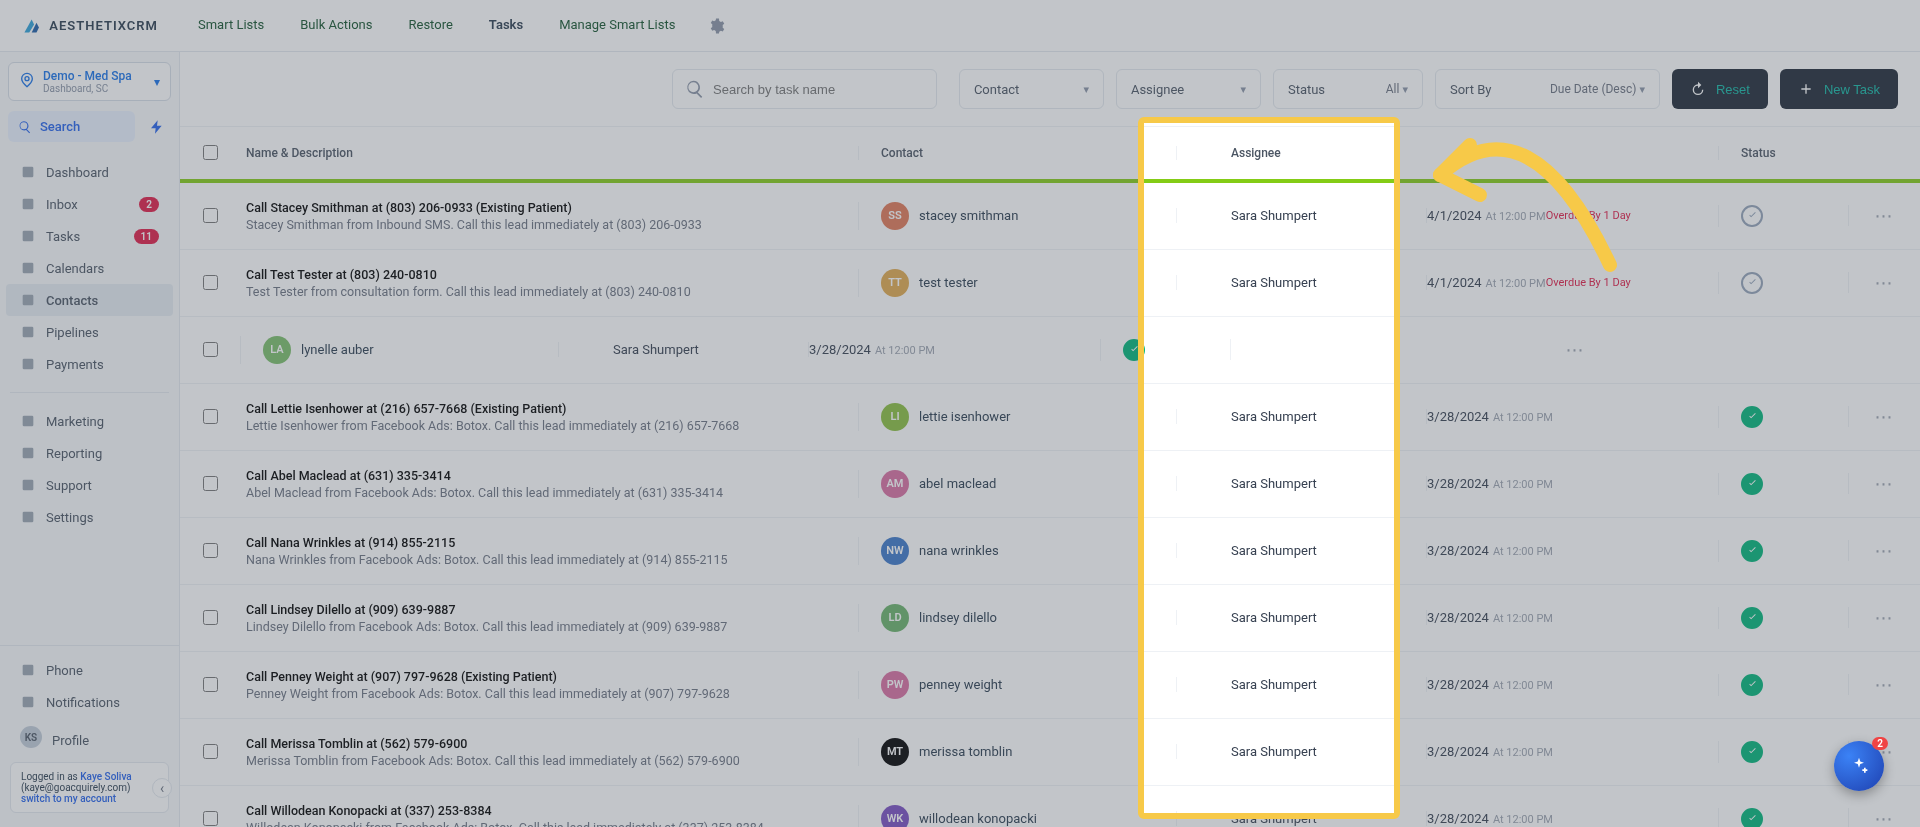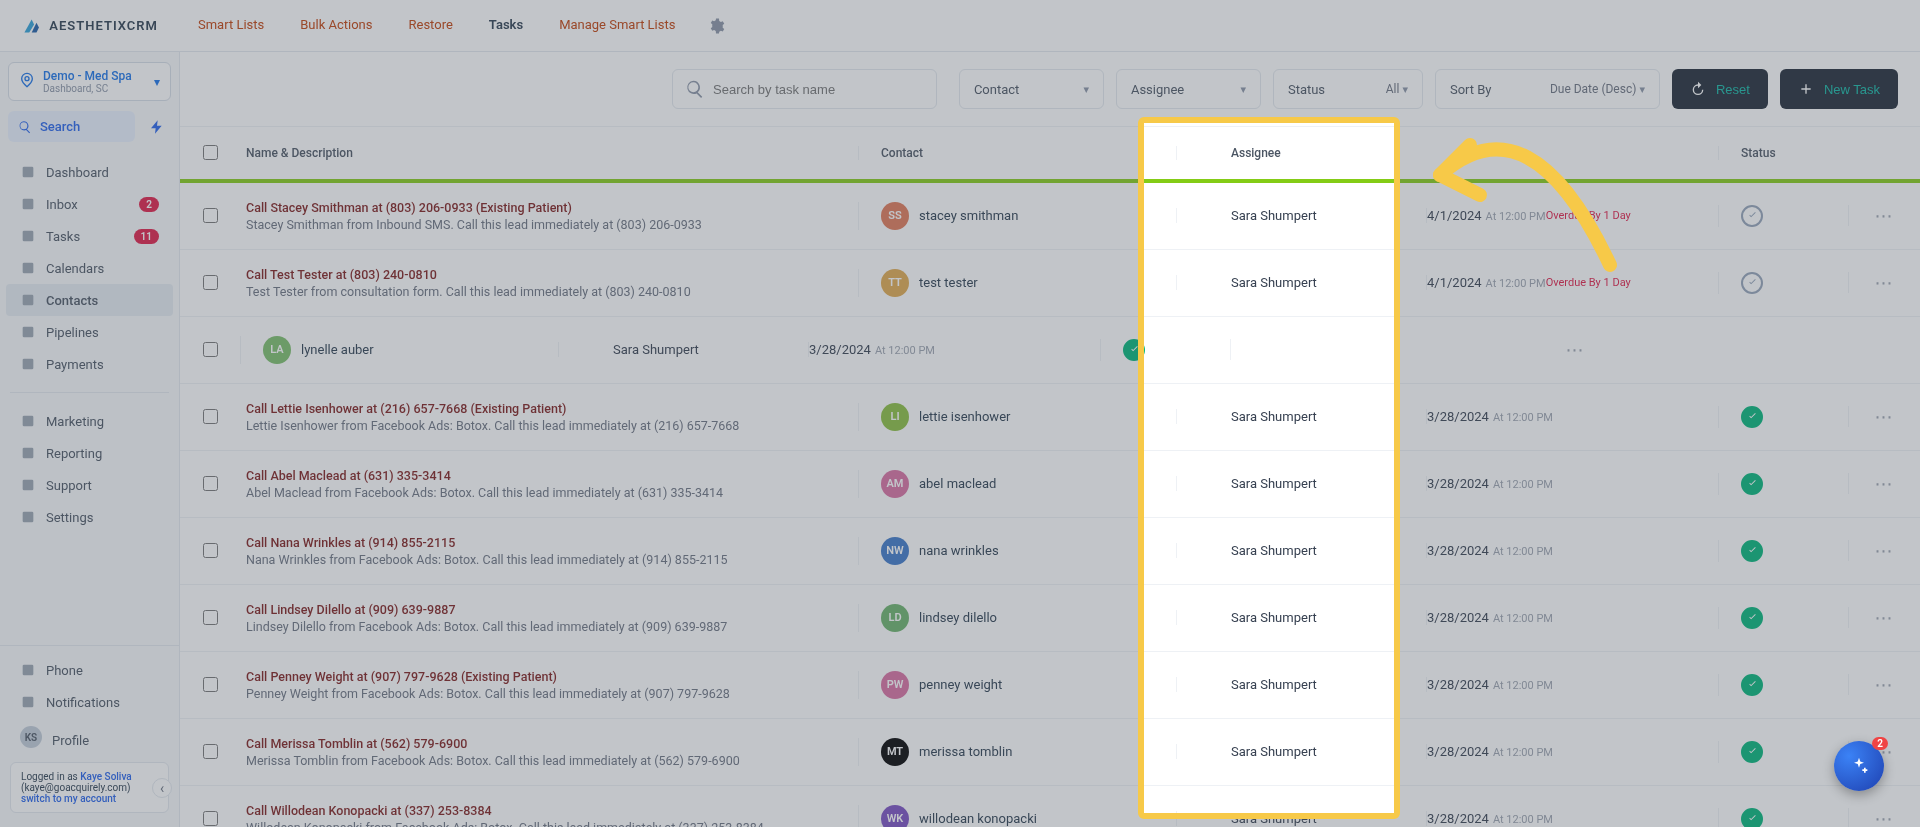--- a/index.html
+++ b/index.html
@@ -35,21 +35,21 @@
 }
 
 
 .topbar {
   height: 52px; border-bottom: 1px solid #e3e8ee;
   display: flex; align-items: center;
 }
 .logo { width: 180px; padding: 0 22px; display: flex; align-items: center; gap: 8px; font-weight: 600; letter-spacing: 1px; color: #2c3e50; font-size: 13px; }
 .logo svg { width: 24px; height: 24px; }
 .topnav { display: flex; align-items: center; gap: 0; }
-.topnav-item { padding: 17px 18px; color: #c2410c; font-size: 13px; border-bottom: 2px solid transparent; cursor: pointer; }
+.topnav-item { padding: 17px 18px; color: #14532d; font-size: 13px; border-bottom: 2px solid transparent; cursor: pointer; }
 .topnav-item.active { color: #2c3e50; font-weight: 600; border-bottom-color: #fff; background: #fff; box-shadow: inset 0 -2px 0 #fff; }
 .topnav .gear { padding: 0 14px; color: #8a94a6; display:flex; align-items:center; }
 .topnav .gear svg{width:18px;height:18px;fill:#8a94a6;}
 
 
 .sidebar {
   position: absolute; left: 0; top: 52px; bottom: 0; width: 180px;
   background: #f7f9fb; border-right: 1px solid #e3e8ee;
   display: flex; flex-direction: column;
 }
@@ -100,21 +100,21 @@
 .col-assignee{width:250px;border-left:1px solid #eef1f5;padding-left:54px;}
 .col-due{width:292px;border-left:1px solid #eef1f5;padding-left:0;}
 .col-status{width:130px;border-left:1px solid #eef1f5;padding-left:22px;}
 .col-actions{flex:1;border-left:1px solid #eef1f5;}
 input[type="checkbox"]{width:15px;height:15px;accent-color:#2563eb;}
 
 
 .tbody{overflow:hidden;}
 .trow{display:flex;align-items:center;border-bottom:1px solid #eef1f5;height:67px;}
 .trow .col-name{display:flex;flex-direction:column;gap:2px;}
-.trow .title-link{color:#7f1d1d;font-size:12.5px;font-weight:500;}
+.trow .title-link{color:#000000;font-size:12.5px;font-weight:500;}
 .trow .desc{color:#6b7280;font-size:12.5px;}
 .trow .col-contact{display:flex;align-items:center;gap:10px;}
 .contact-av{width:28px;height:28px;border-radius:50%;display:flex;align-items:center;justify-content:center;font-size:11px;font-weight:600;color:#fff;}
 .trow .col-assignee{color:#374151;font-size:13px;}
 .trow .col-due{display:flex;flex-direction:row;}
 .trow .due-date{font-size:13px;color:#374151;}
 .trow .due-time{font-size:11px;color:#9ca3af;margin-left:4px;}
 .trow .overdue{font-size:11px;color:#e11d48;margin-top:1px;}
 .status-chip{width:22px;height:22px;border-radius:50%;border:2px solid;display:flex;align-items:center;justify-content:center;}
 .status-chip.green{background:#00b67a;border-color:#00b67a;}

